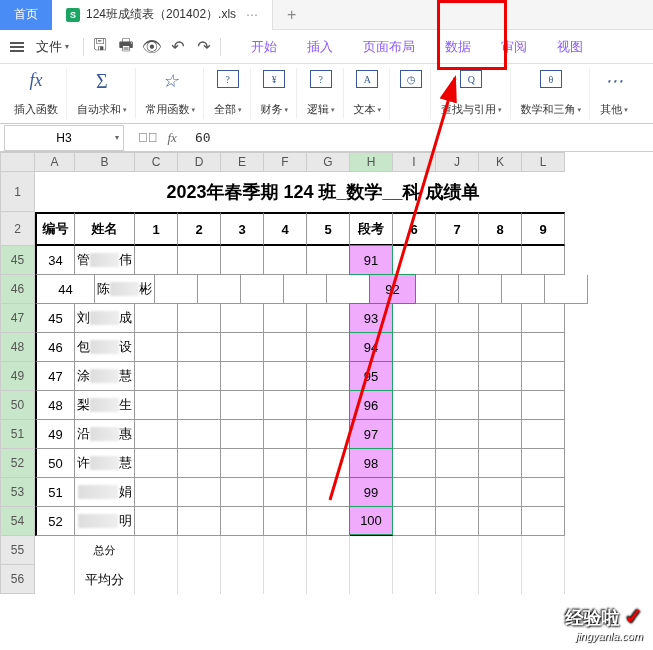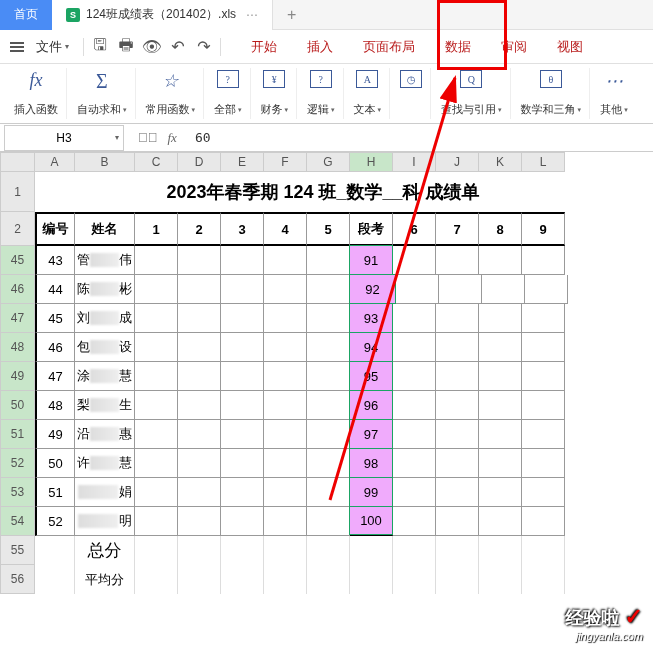--- a/index.html
+++ b/index.html
@@ -15,21 +15,21 @@
 
 .menubar { display: flex; align-items: center; height: 34px; padding: 0 8px; gap: 4px; border-bottom: 1px solid #e0e0e0; }
 .menu-btn { display: flex; align-items: center; gap: 3px; font-size: 13px; color: #333; padding: 3px 6px; }
 .menu-btn .chev { font-size: 8px; color: #666; }
 .hamburger { display: flex; flex-direction: column; gap: 2px; padding: 2px; }
 .hamburger span { width: 14px; height: 2px; background: #555; }
 .sep { width: 1px; height: 18px; background: #ddd; margin: 0 4px; }
 .qat { display: flex; gap: 10px; align-items: center; }
 .qat-icon { width: 16px; height: 16px; color: #555; display: flex; align-items: center; justify-content: center; }
 .menu-tabs { display: flex; gap: 14px; margin-left: 14px; }
-.menu-tab { font-size: 13px; color: #b91c1c; padding: 3px 8px; }
+.menu-tab { font-size: 13px; color: #8b5cf6; padding: 3px 8px; }
 .menu-tab.active { background: #1ba463; color: #fff; border-radius: 10px; padding: 3px 12px; }
 
 .ribbon { display: flex; height: 60px; border-bottom: 1px solid #ccc; padding: 4px 6px; gap: 2px; }
 .rib-group { display: flex; flex-direction: column; align-items: center; justify-content: space-between; padding: 2px 8px; border-right: 1px solid #eee; }
 .rib-group:last-child { border-right: none; }
 .rib-icon { font-size: 18px; color: #3b5998; font-style: italic; font-family: serif; }
 .rib-icon.sigma { font-style: normal; font-size: 20px; }
 .rib-icon.box { width: 22px; height: 18px; border: 1px solid #3b5998; display: flex; align-items: center; justify-content: center; font-size: 10px; font-style: normal; }
 .rib-label { font-size: 11px; color: #333; display: flex; align-items: center; gap: 2px; }
 .rib-label .chev { font-size: 7px; color: #666; }
@@ -207,40 +207,40 @@
         <div class="cell thick-top thick-bottom" style="width: 43px;">4</div>
         <div class="cell thick-top thick-bottom" style="width: 43px;">5</div>
         <div class="cell thick-top thick-bottom" style="width: 43px;">段考</div>
         <div class="cell thick-top thick-bottom" style="width: 43px;">6</div>
         <div class="cell thick-top thick-bottom" style="width: 43px;">7</div>
         <div class="cell thick-top thick-bottom" style="width: 43px;">8</div>
         <div class="cell thick-top thick-bottom" style="width: 43px;">9</div>
       </div>
       <div class="row data-row">
         <div class="row-h row-h-data selected">45</div>
-        <div class="cell thick-left" style="width: 40px;">43</div>
+        <div class="cell thick-left" style="width: 40px;">34</div>
         <div class="cell " style="width: 60px; justify-content: space-between; padding: 0px 2px;">
           <span>管</span>
           <span class="name-blur"></span>
           <span>伟</span>
         </div>
         <div class="cell " style="width: 43px;"></div>
         <div class="cell " style="width: 43px;"></div>
         <div class="cell " style="width: 43px;"></div>
         <div class="cell " style="width: 43px;"></div>
         <div class="cell " style="width: 43px;"></div>
         <div class="cell highlighted sel-outline" style="width: 43px;">91</div>
         <div class="cell " style="width: 43px;"></div>
         <div class="cell " style="width: 43px;"></div>
         <div class="cell " style="width: 43px;"></div>
         <div class="cell " style="width: 43px;"></div>
       </div>
       <div class="row data-row">
         <div class="row-h row-h-data selected">46</div>
-        <div class="cell thick-left" style="width: 40px; text-align: right;">44</div>
+        <div class="cell thick-left" style="width: 60px; text-align: right;">44</div>
         <div class="cell " style="width: 60px; justify-content: space-between; padding: 0px 2px;">
           <span>陈</span>
           <span class="name-blur"></span>
           <span>彬</span>
         </div>
         <div class="cell " style="width: 43px;"></div>
         <div class="cell " style="width: 43px;"></div>
         <div class="cell " style="width: 43px;"></div>
         <div class="cell " style="width: 43px;"></div>
         <div class="cell " style="width: 43px;"></div>
@@ -398,21 +398,21 @@
         <div class="cell " style="width: 43px;"></div>
         <div class="cell highlighted sel-outline thick-bottom" style="width: 43px;">100</div>
         <div class="cell " style="width: 43px;"></div>
         <div class="cell " style="width: 43px;"></div>
         <div class="cell " style="width: 43px;"></div>
         <div class="cell " style="width: 43px;"></div>
       </div>
       <div class="row data-row">
         <div class="row-h row-h-data">55</div>
         <div style="width: 40px; border-right: 1px solid rgb(221, 221, 221);"></div>
-        <div style="width: 60px; border-right: 1px solid rgb(221, 221, 221); display: flex; align-items: center; justify-content: center; font-size: 17px;">总分</div>
+        <div style="width: 60px; border-right: 1px solid rgb(221, 221, 221); display: flex; align-items: center; justify-content: center; font-size: 11px;">总分</div>
         <div style="width: 43px; border-right: 1px solid rgb(221, 221, 221);"></div>
         <div style="width: 43px; border-right: 1px solid rgb(221, 221, 221);"></div>
         <div style="width: 43px; border-right: 1px solid rgb(221, 221, 221);"></div>
         <div style="width: 43px; border-right: 1px solid rgb(221, 221, 221);"></div>
         <div style="width: 43px; border-right: 1px solid rgb(221, 221, 221);"></div>
         <div style="width: 43px; border-right: 1px solid rgb(221, 221, 221);"></div>
         <div style="width: 43px; border-right: 1px solid rgb(221, 221, 221);"></div>
         <div style="width: 43px; border-right: 1px solid rgb(221, 221, 221);"></div>
         <div style="width: 43px; border-right: 1px solid rgb(221, 221, 221);"></div>
         <div style="width: 43px; border-right: 1px solid rgb(221, 221, 221);"></div>

